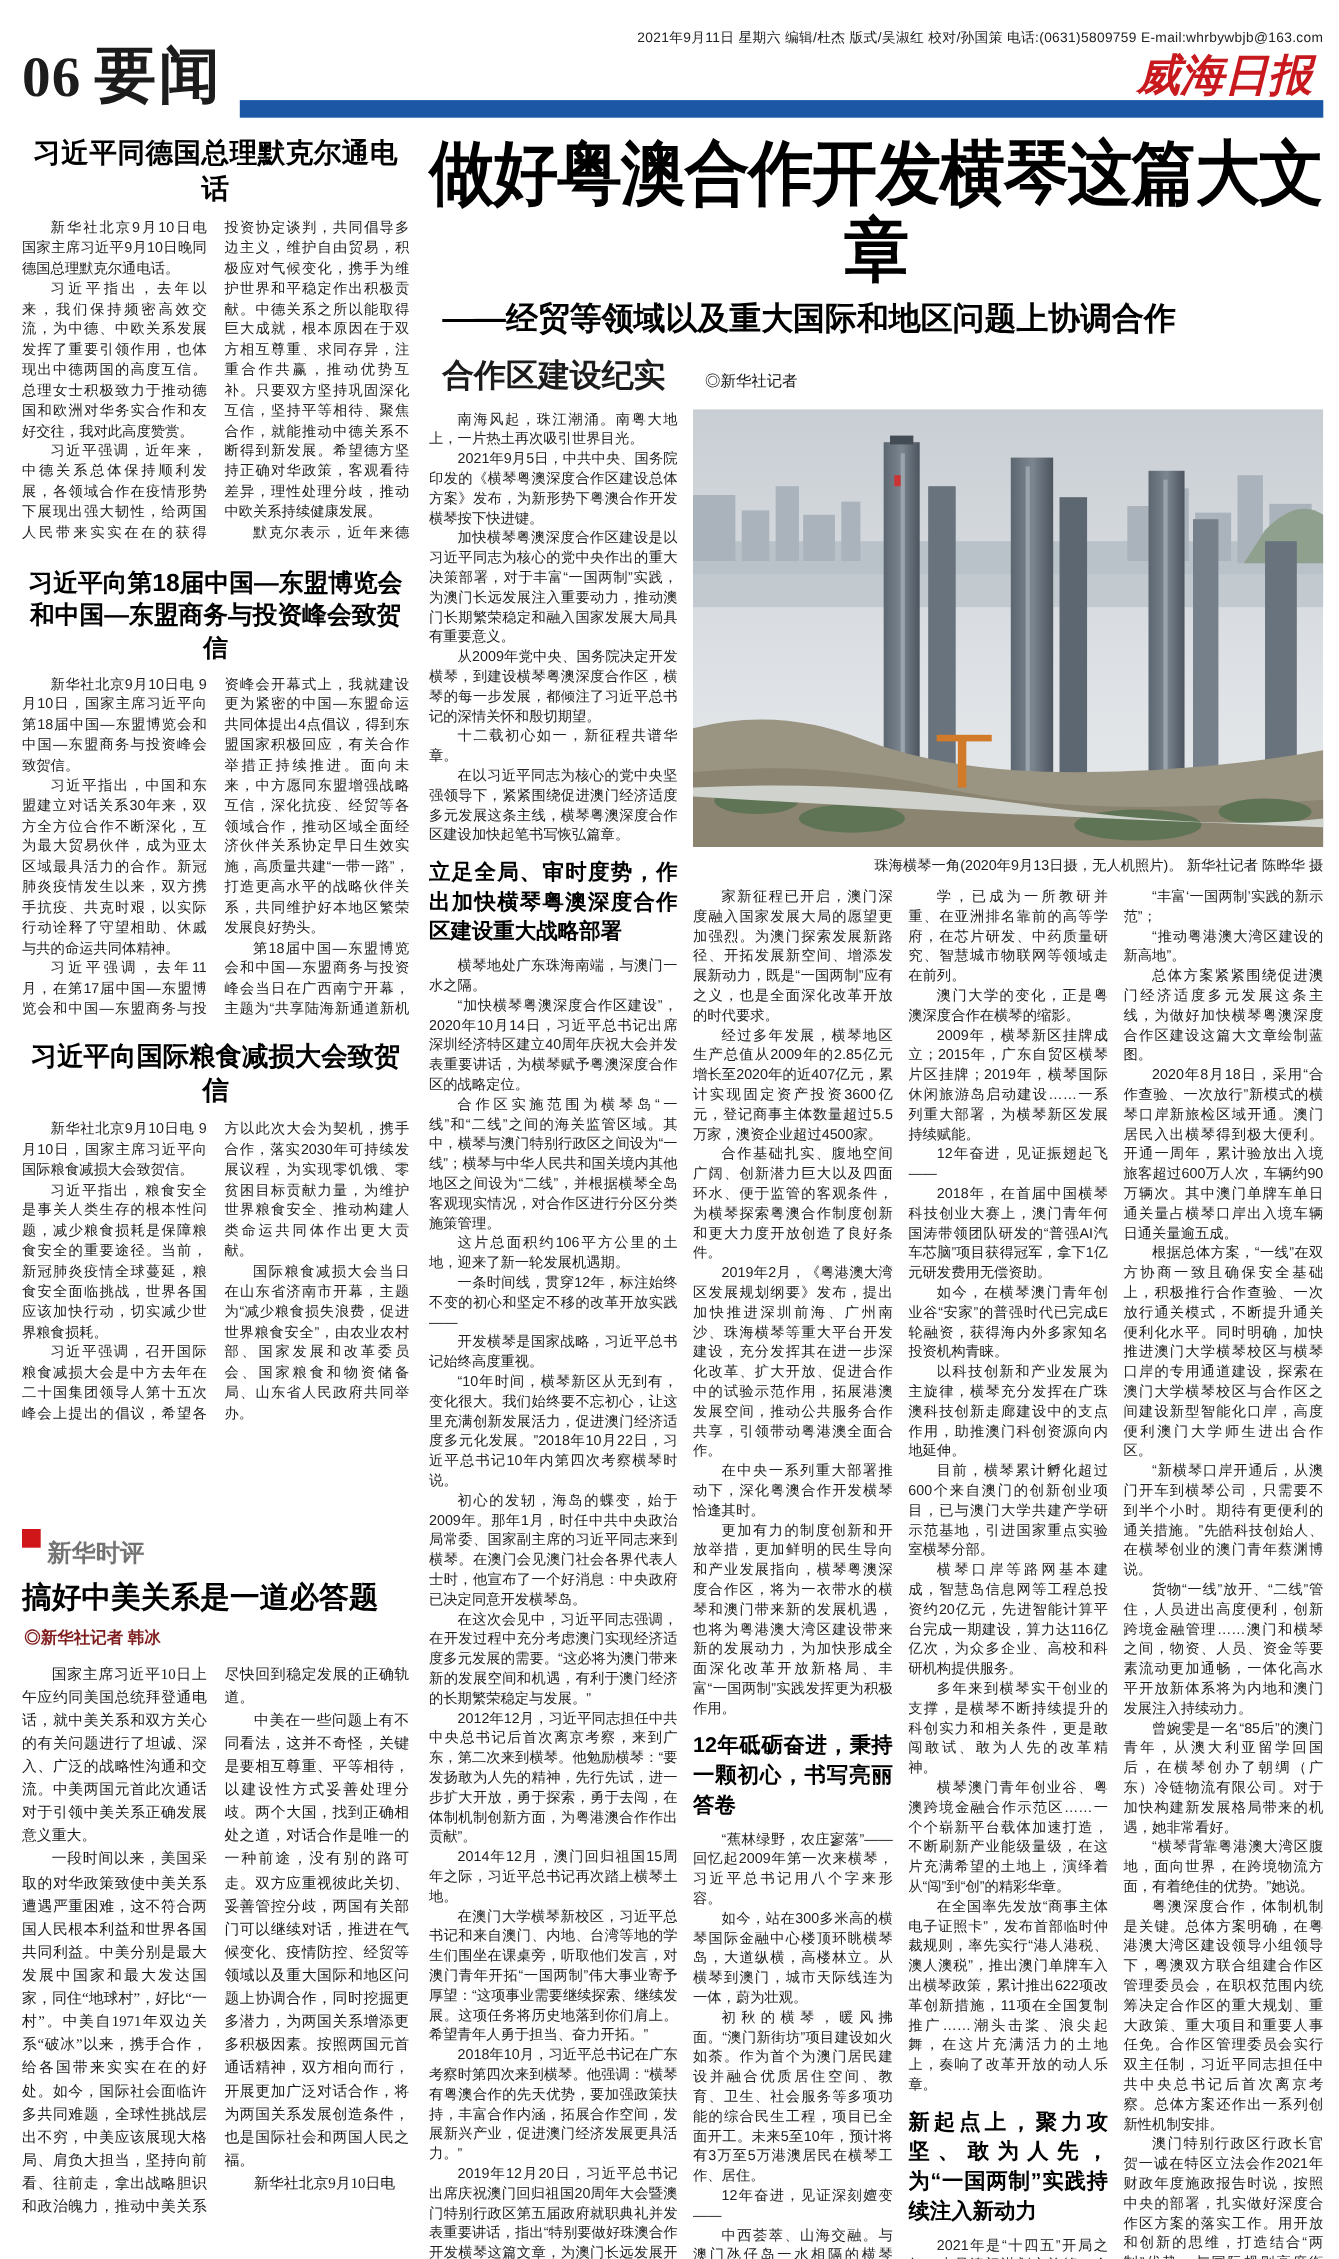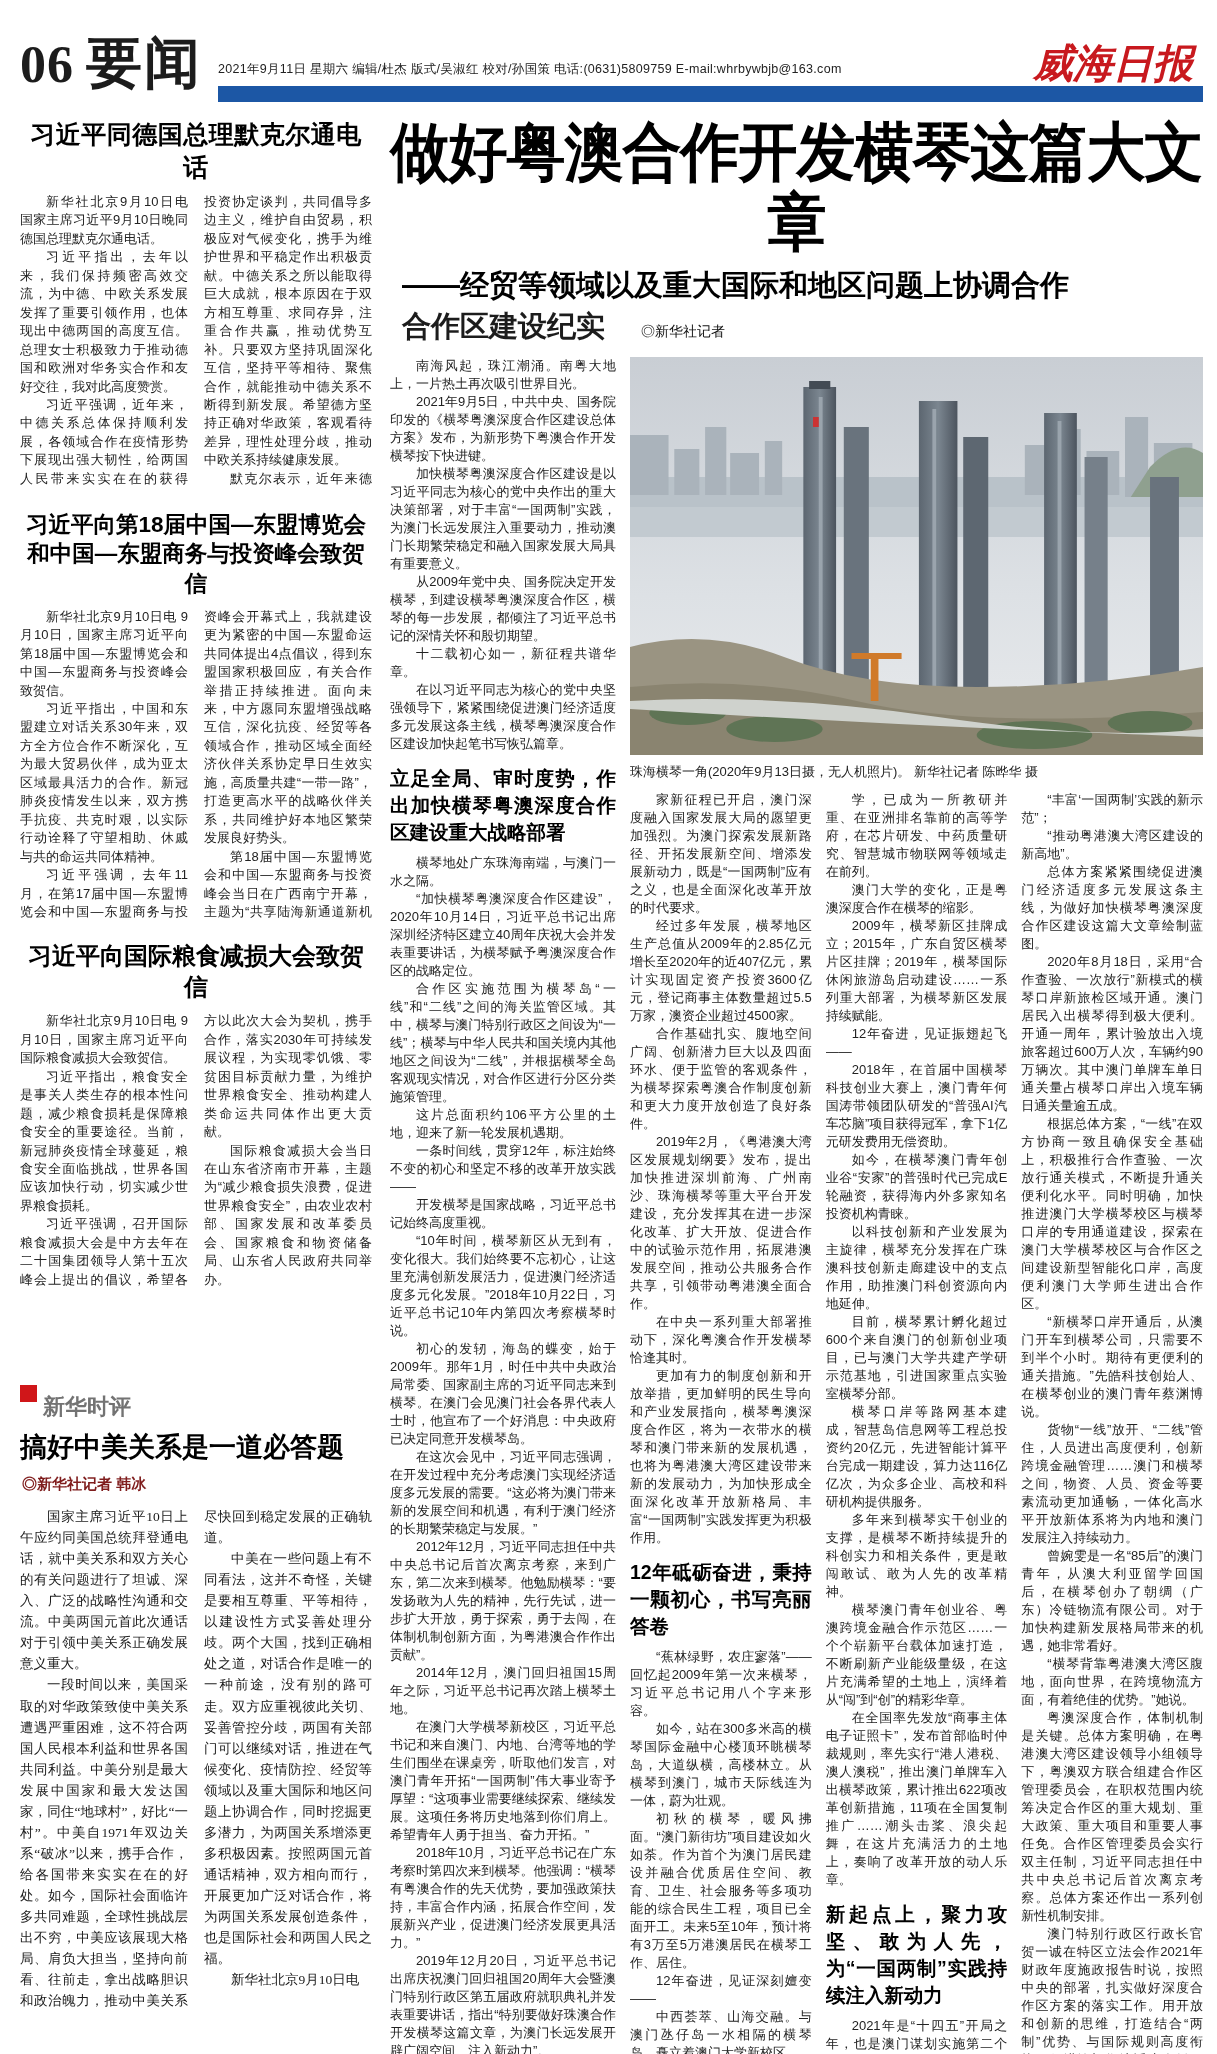--- a/index.html
+++ b/index.html
@@ -10,21 +10,21 @@
     color:#1c1c1c; position:relative;
   }
   .page { padding:26px 14px 10px 20px; height:100%; }
 
   
   .hdr { display:flex; align-items:flex-end; }
   .hdr-left { display:flex; align-items:baseline; white-space:nowrap; padding-right:16px; }
   .page-no { font-size:52px; font-weight:bold; letter-spacing:1px; font-family:"Liberation Serif",serif; }
   .sect { font-size:56px; font-weight:900; margin-left:12px; letter-spacing:2px; }
   .hdr-right { flex:1; }
-  .meta-row { display:flex; align-items:flex-end; }
+  .meta-row { display:flex; align-items:flex-end;flex-direction:column; }
   .meta { font-size:12.5px; color:#222; padding-bottom:6px; letter-spacing:.3px; }
   .masthead { margin-left:auto; font-family:"Liberation Serif",serif; font-style:italic;
               font-weight:bold; font-size:40px; color:#c8191e; padding-right:10px; line-height:1; }
   .blue-bar { height:16px; background:#1c57a5; margin-top:2px; }
 
   
   .content { display:flex; margin-top:16px; height:1926px; }
   .sidebar { width:352px; flex:none; display:flex; flex-direction:column; }
   .mainarea { flex:1; margin-left:18px; }
 
@@ -42,30 +42,30 @@
   .red-sq { width:17px; height:17px; background:#d01619; display:inline-block; margin-right:6px; }
   .kicker-label { font-size:22px; font-weight:bold; color:#737373;margin-top:28px; }
   .sb-byline { font-size:15px; margin:2px 0 12px 2px; color:#7f1d1d;font-weight:bold; }
   .gap1{height:20px;flex:none;} .gap2{height:18px;flex:none;}
 
   
   .headline { font-family:"Liberation Serif",serif; font-weight:900; font-size:59px;
               text-align:center; color:#000; letter-spacing:-1px; line-height:1.1;
               transform:scaleY(1.08); transform-origin:top; }
   .subhead { font-size:29px; font-weight:bold; color:#000; margin:18px 0 0 12px; line-height:1.35; }
-  .subline2-row { display:flex; align-items:baseline; margin:2px 0 10px 12px; }
+  .subline2-row { display:flex; align-items:baseline; margin:12px 0 10px 12px; }
   .subline2 { font-size:29px; font-weight:bold; }
   .m-byline { font-size:14px; margin-left:36px; color:#111; }
 
   .m-body { display:flex; margin-top:8px; height:1792px; }
   .mcol1 { width:226px; flex:none; overflow:hidden; text-align:justify; }
   .m-right { flex:1; margin-left:14px; display:flex; flex-direction:column; }
   .photo-wrap { width:100%; }
   .photo { width:100%; height:398px; display:block; }
-  .caption { font-size:13px; text-align:left; color:#222; padding:8px 0 10px 0; }
+  .caption { font-size:13px; text-align:right; color:#222; padding:8px 0 10px 0; }
   .cols3 { display:flex; flex:1; overflow:hidden; }
   .cols3 .mc { flex:1; overflow:hidden; text-align:justify; }
   .cols3 .mc + .mc { margin-left:14px; }
   .m-body .para { font-size:13px; line-height:1.385; }
   .sec-head { font-size:19.5px; font-weight:900; line-height:1.38; color:#000;
               margin:12px 0 8px 0; text-indent:0; }
 </style>
 </head>
 <body>
 

